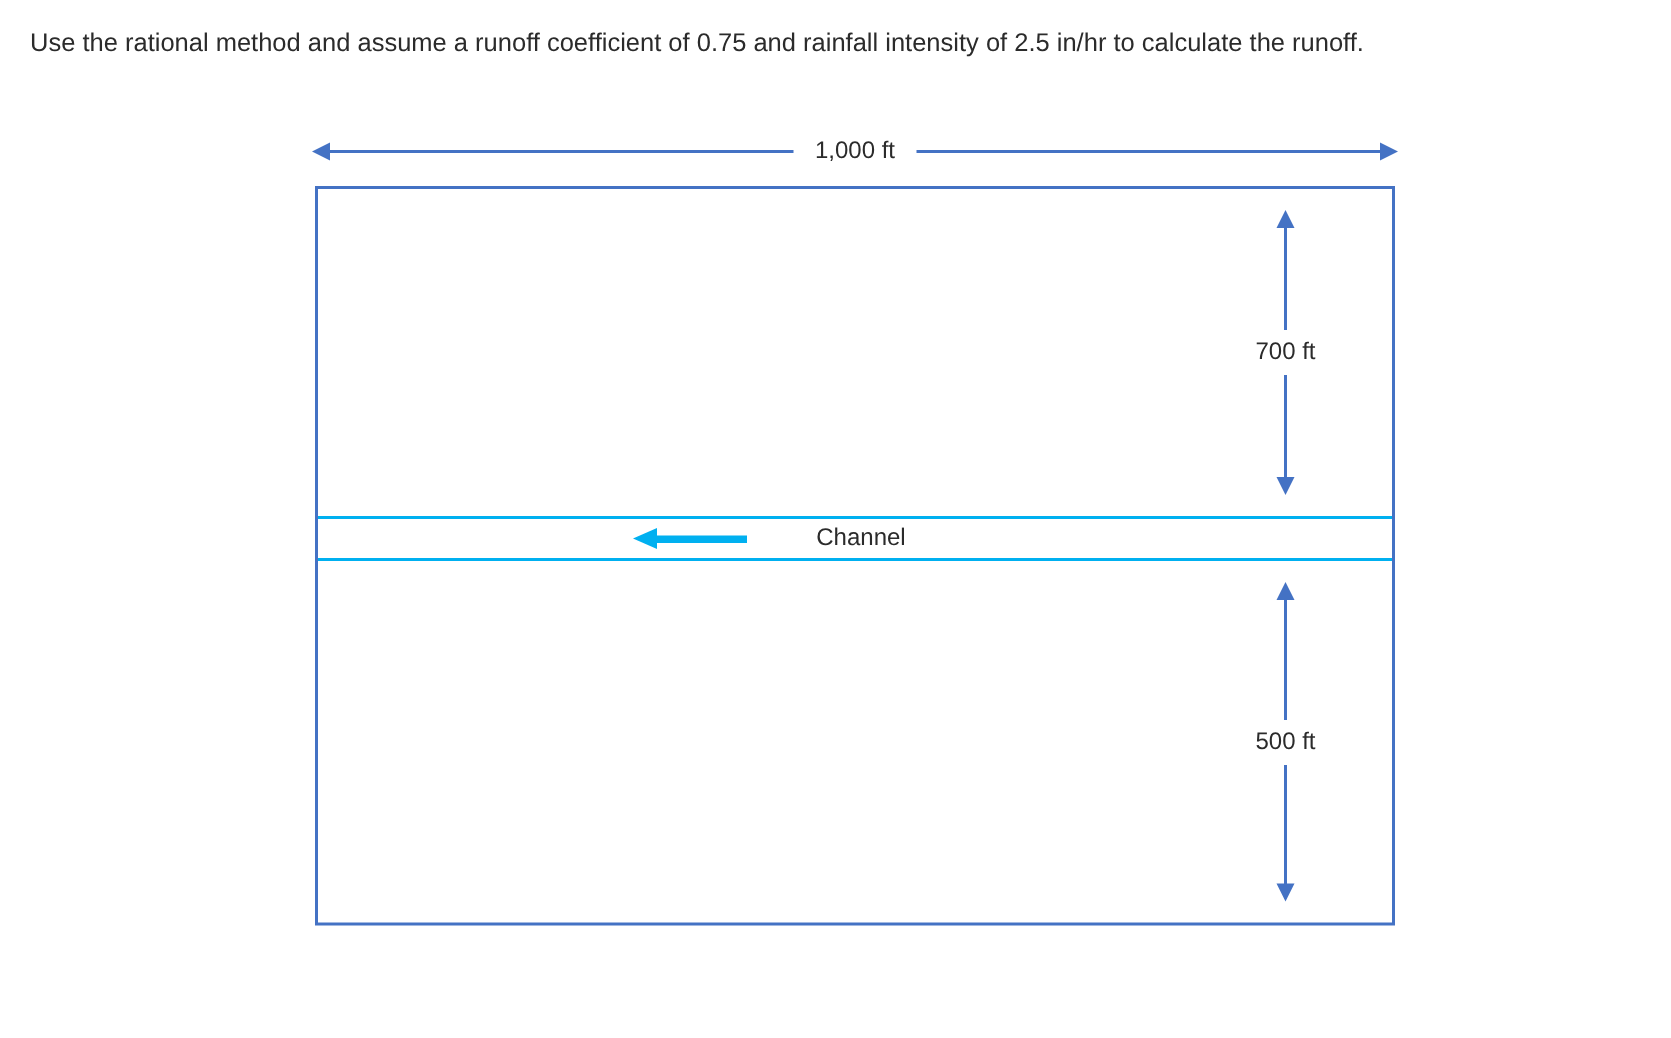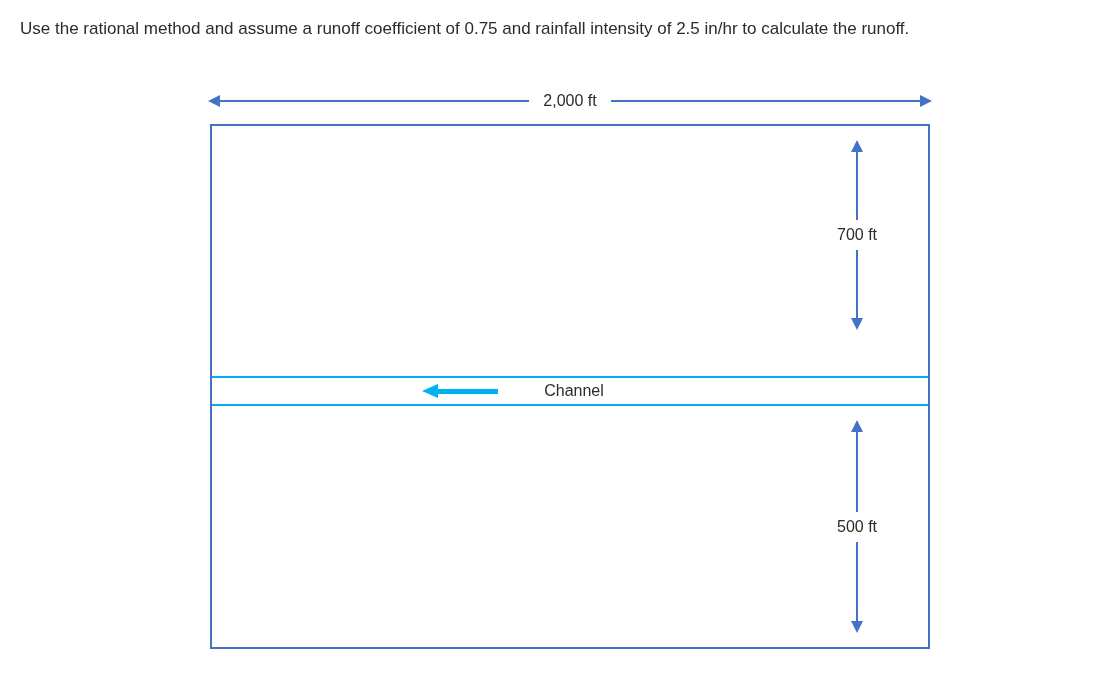--- a/index.html
+++ b/index.html
@@ -109,21 +109,20 @@
     padding: 6px 0;
   }
   .channel-band {
     border-top: 2px solid #00b0f0;
     border-bottom: 2px solid #00b0f0;
     height: 30px;
     display: flex;
     align-items: center;
     justify-content: center;
     position: relative;
-    margin-top: 32px;
   }
   .channel-arrow {
     position: absolute;
     left: 210px;
     top: 50%;
     transform: translateY(-50%);
     display: flex;
     align-items: center;
   }
   .channel-arrow-head {
@@ -146,21 +145,21 @@
 <body>
 
 <div class="question">
   <p>Use the rational method and assume a runoff coefficient of 0.75 and rainfall intensity of 2.5 in/hr to calculate the runoff.</p>
 </div>
 
 <div class="figure-wrap">
 
   <div class="width-row">
     <div class="h-arrow-line left"></div>
-    <span class="dim-label">2,000 ft</span>
+    <span class="dim-label">1,000 ft</span>
     <div class="h-arrow-line right"></div>
   </div>
 
   <div class="drainage-box">
 
     <div class="zone top">
       <div class="v-dim">
         <div class="v-arrow-seg up"></div>
         <span class="dim-label">700 ft</span>
         <div class="v-arrow-seg down"></div>

